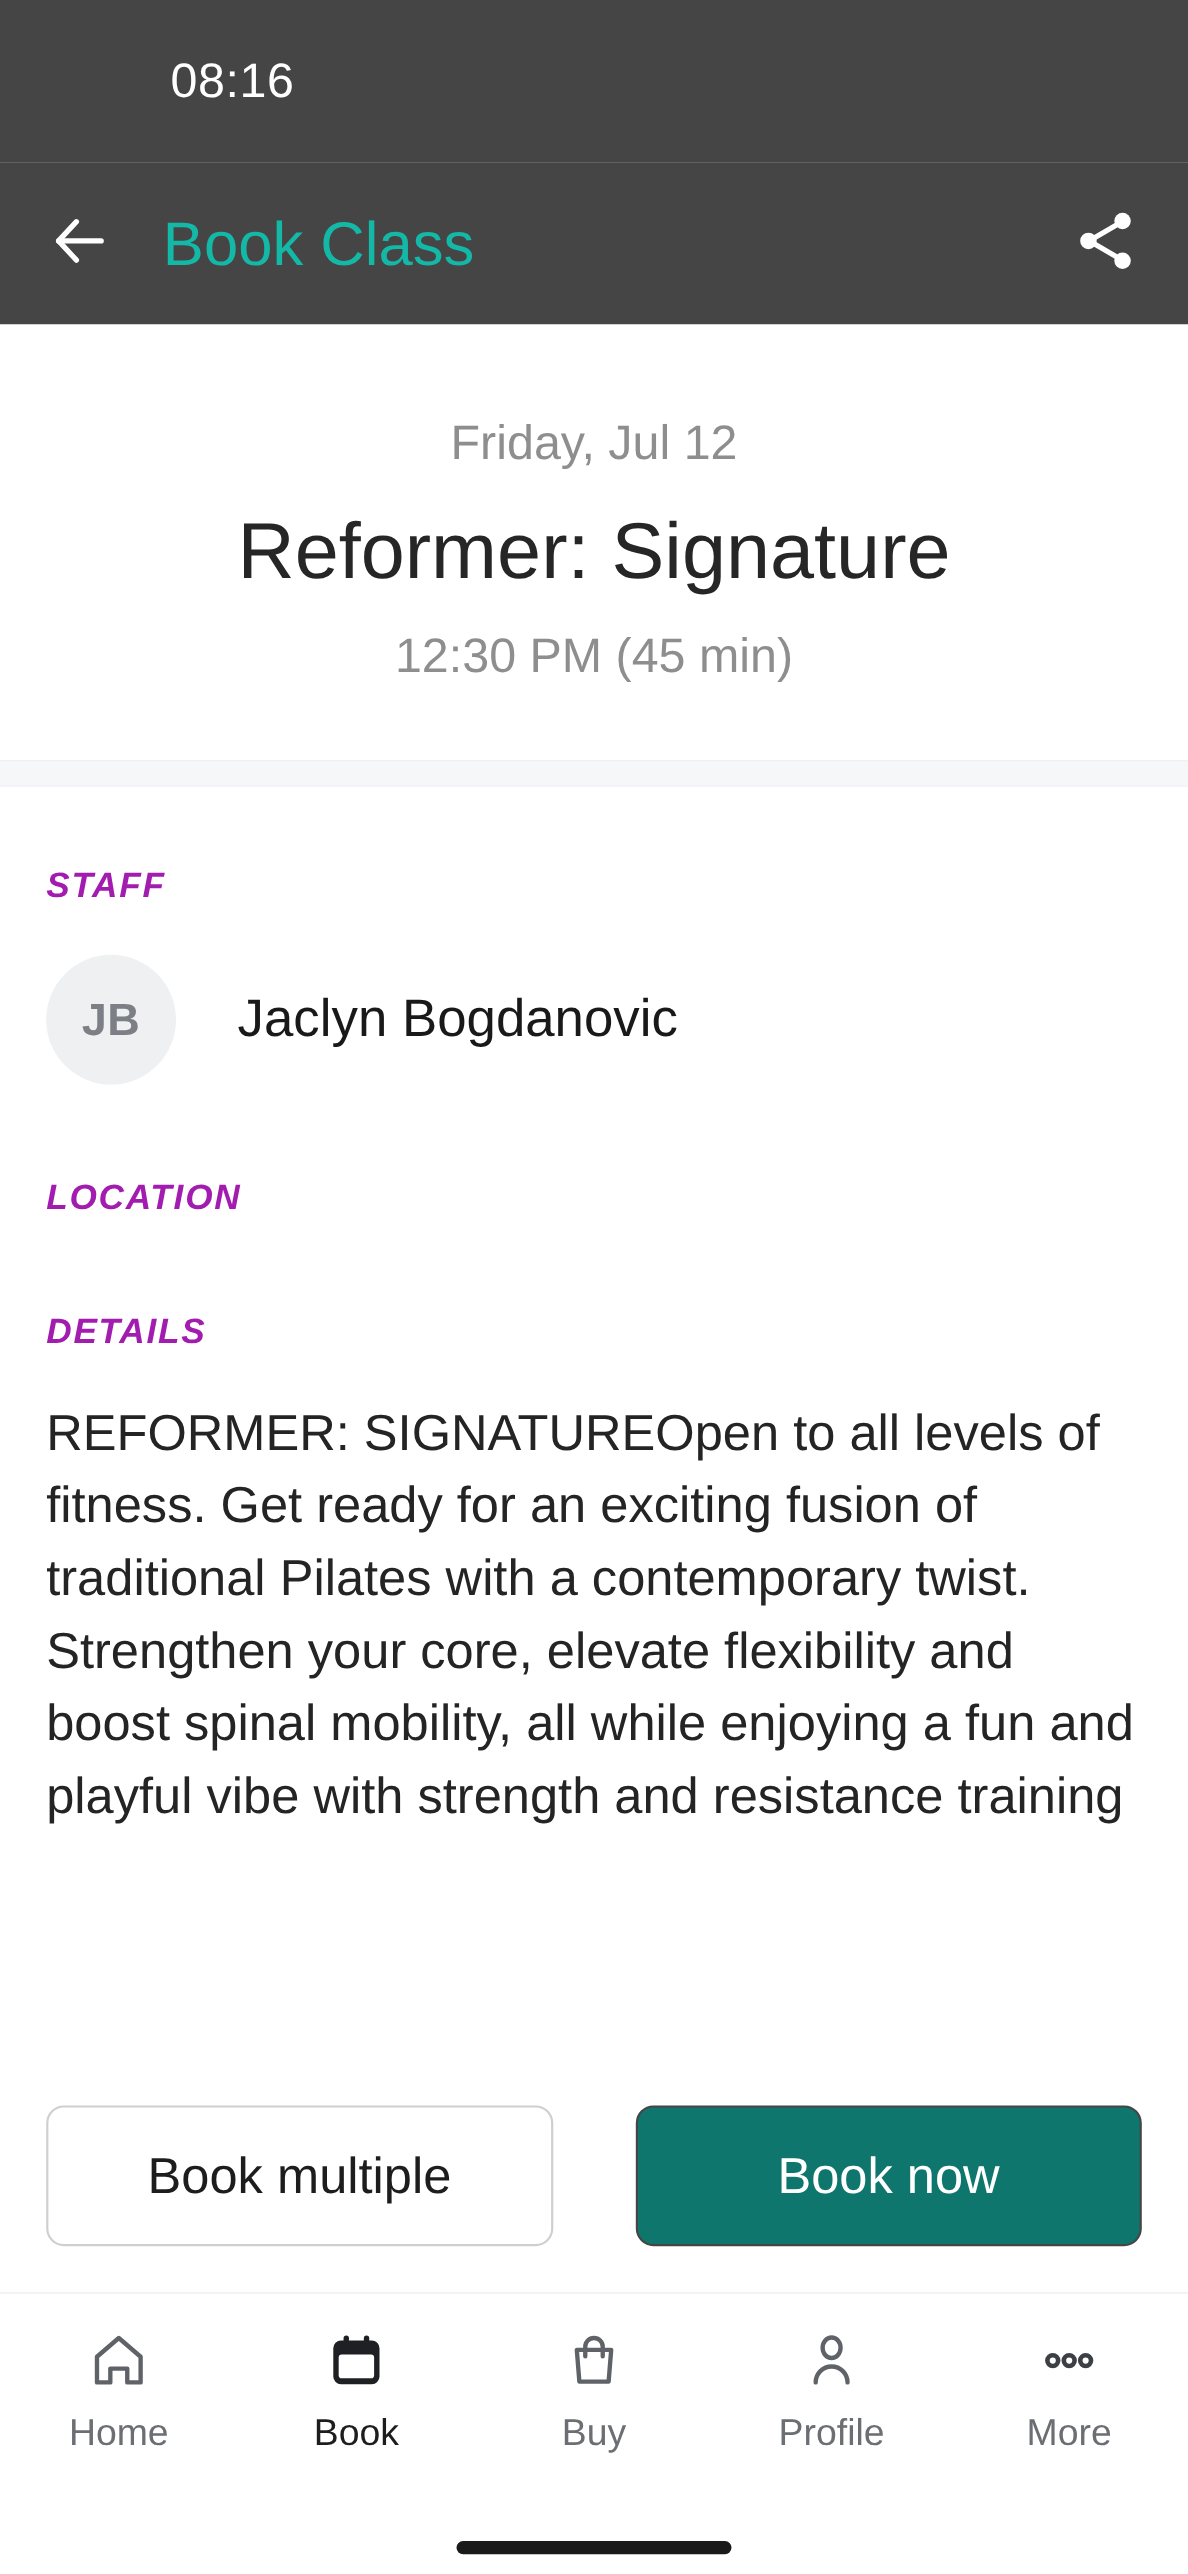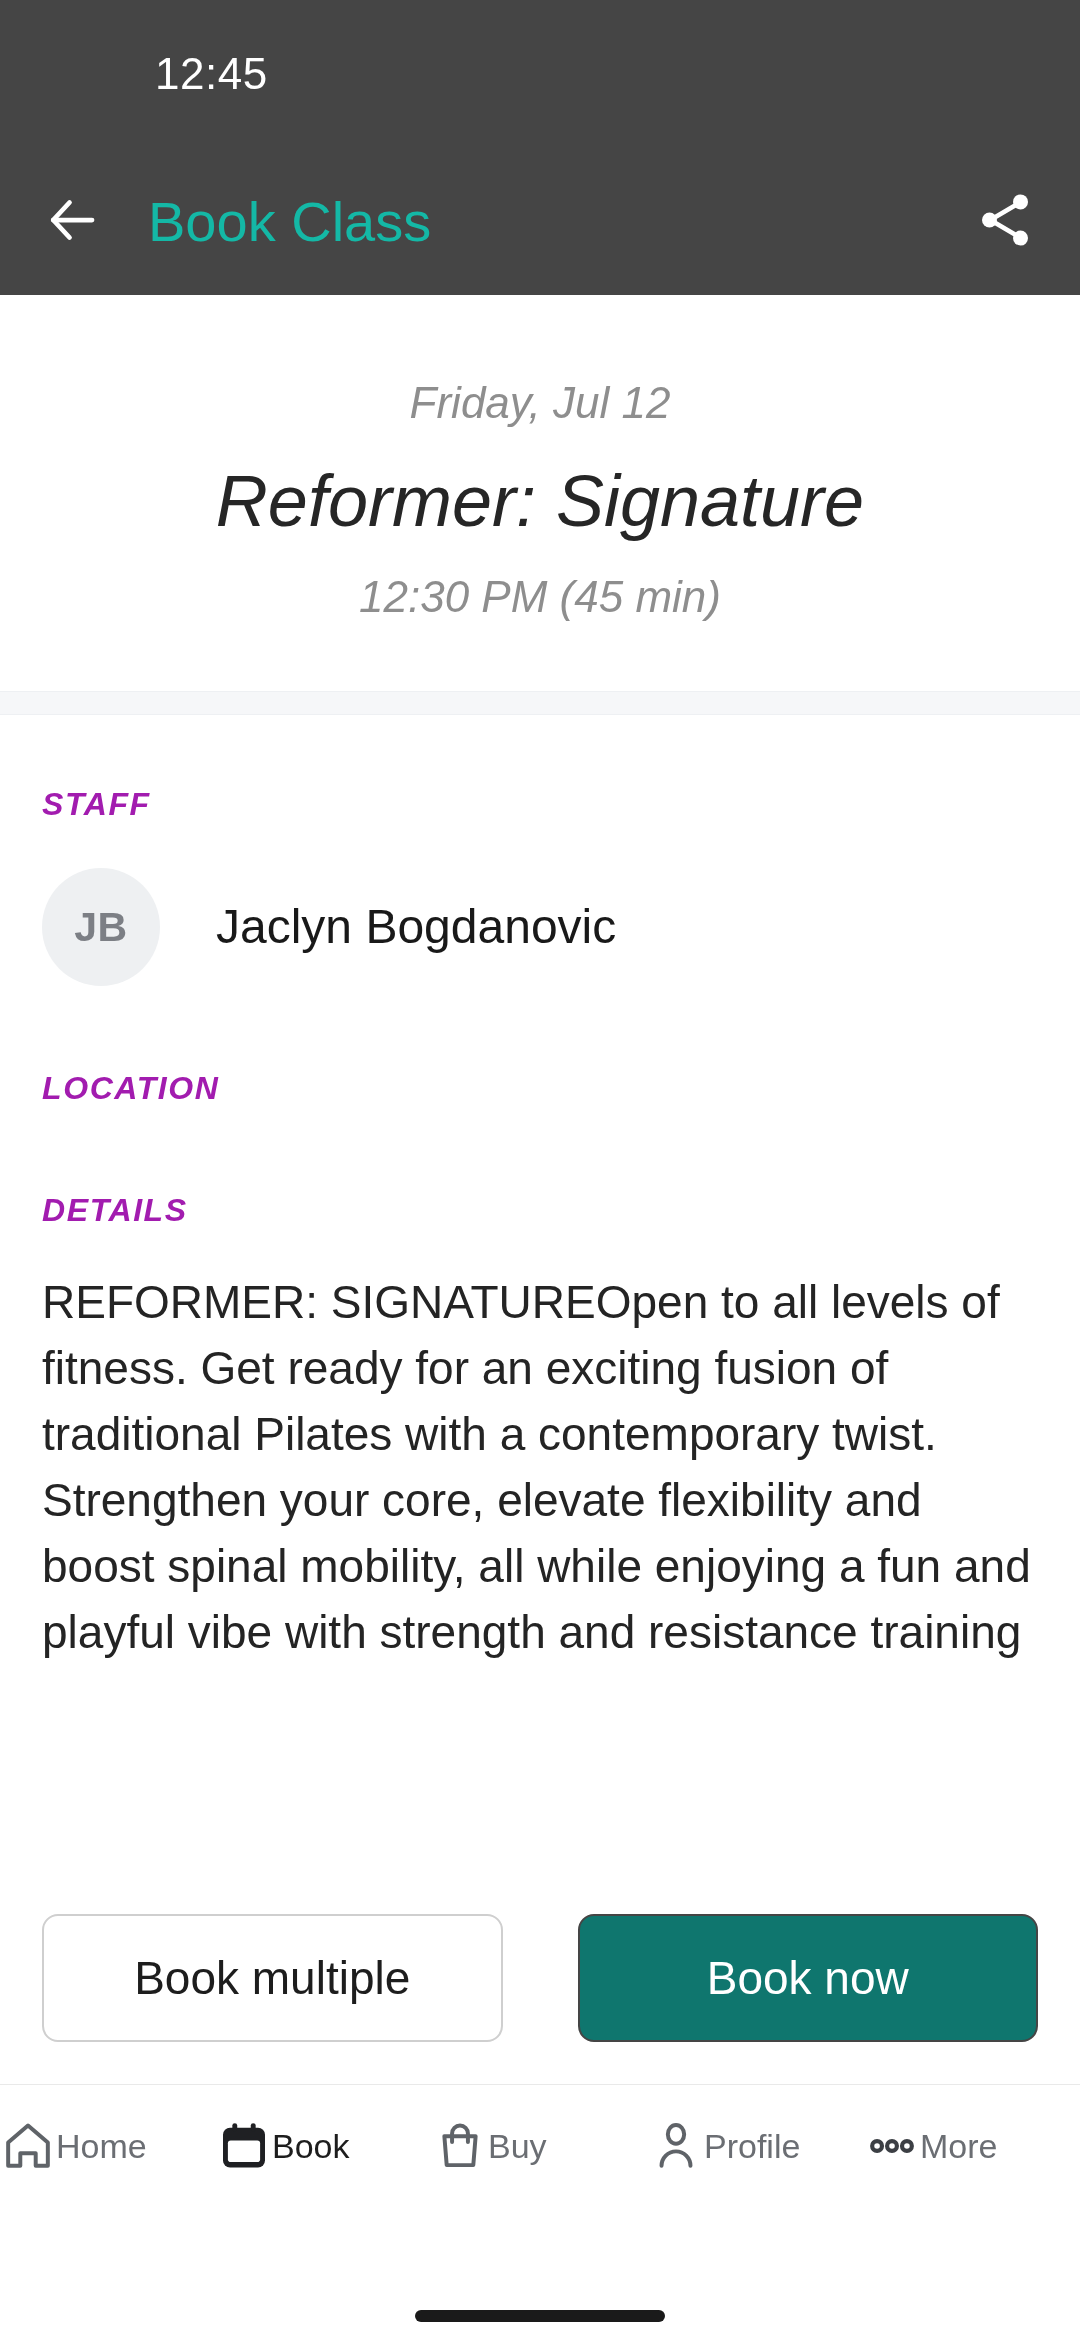--- a/index.html
+++ b/index.html
@@ -68,21 +68,20 @@
     justify-content: center;
     flex: 0 0 auto;
   }
 
   
   .hero {
     text-align: center;
     padding: 86px 40px 72px;
     background: #ffffff;
     flex: 0 0 auto;
-    font-style: italic;
   }
   .hero-date {
     font-size: 44px;
     color: #8e8e8e;
     line-height: 1;
     margin-bottom: 38px;
   }
   .hero-name {
     font-size: 72px;
     color: #262626;
@@ -204,22 +203,23 @@
     border-top: 1px solid #e9e9e9;
     background: #ffffff;
     display: flex;
     align-items: flex-start;
     padding-top: 30px;
     flex: 0 0 auto;
   }
   .navitem {
     flex: 1 1 0;
     display: flex;
-    flex-direction: row;
-    align-items: center;
+    flex-direction: column;
+    align-items: center;
+    gap: 18px;
   }
   .navicon {
     height: 62px;
     display: flex;
     align-items: center;
     justify-content: center;
   }
   .navlabel {
     font-size: 34px;
     color: #6b6e73;
@@ -242,21 +242,21 @@
     border-radius: 6px;
     background: #1a1a1a;
   }
 </style>
 </head>
 <body>
 
 <div class="phone">
 
   <div class="statusbar">
-    <div class="statusbar-clock">12:45</div>
+    <div class="statusbar-clock">08:16</div>
   </div>
 
   <div class="appbar">
     <div class="appbar-back">
       <span>
         <svg width="60" height="60" viewBox="0 0 24 24" fill="none" stroke="#ffffff" stroke-width="1.9" stroke-linecap="round" stroke-linejoin="round">
           <line x1="20" y1="12" x2="4.5" y2="12"></line>
           <polyline points="11,5 4.5,12 11,19"></polyline>
         </svg>
       </span>

